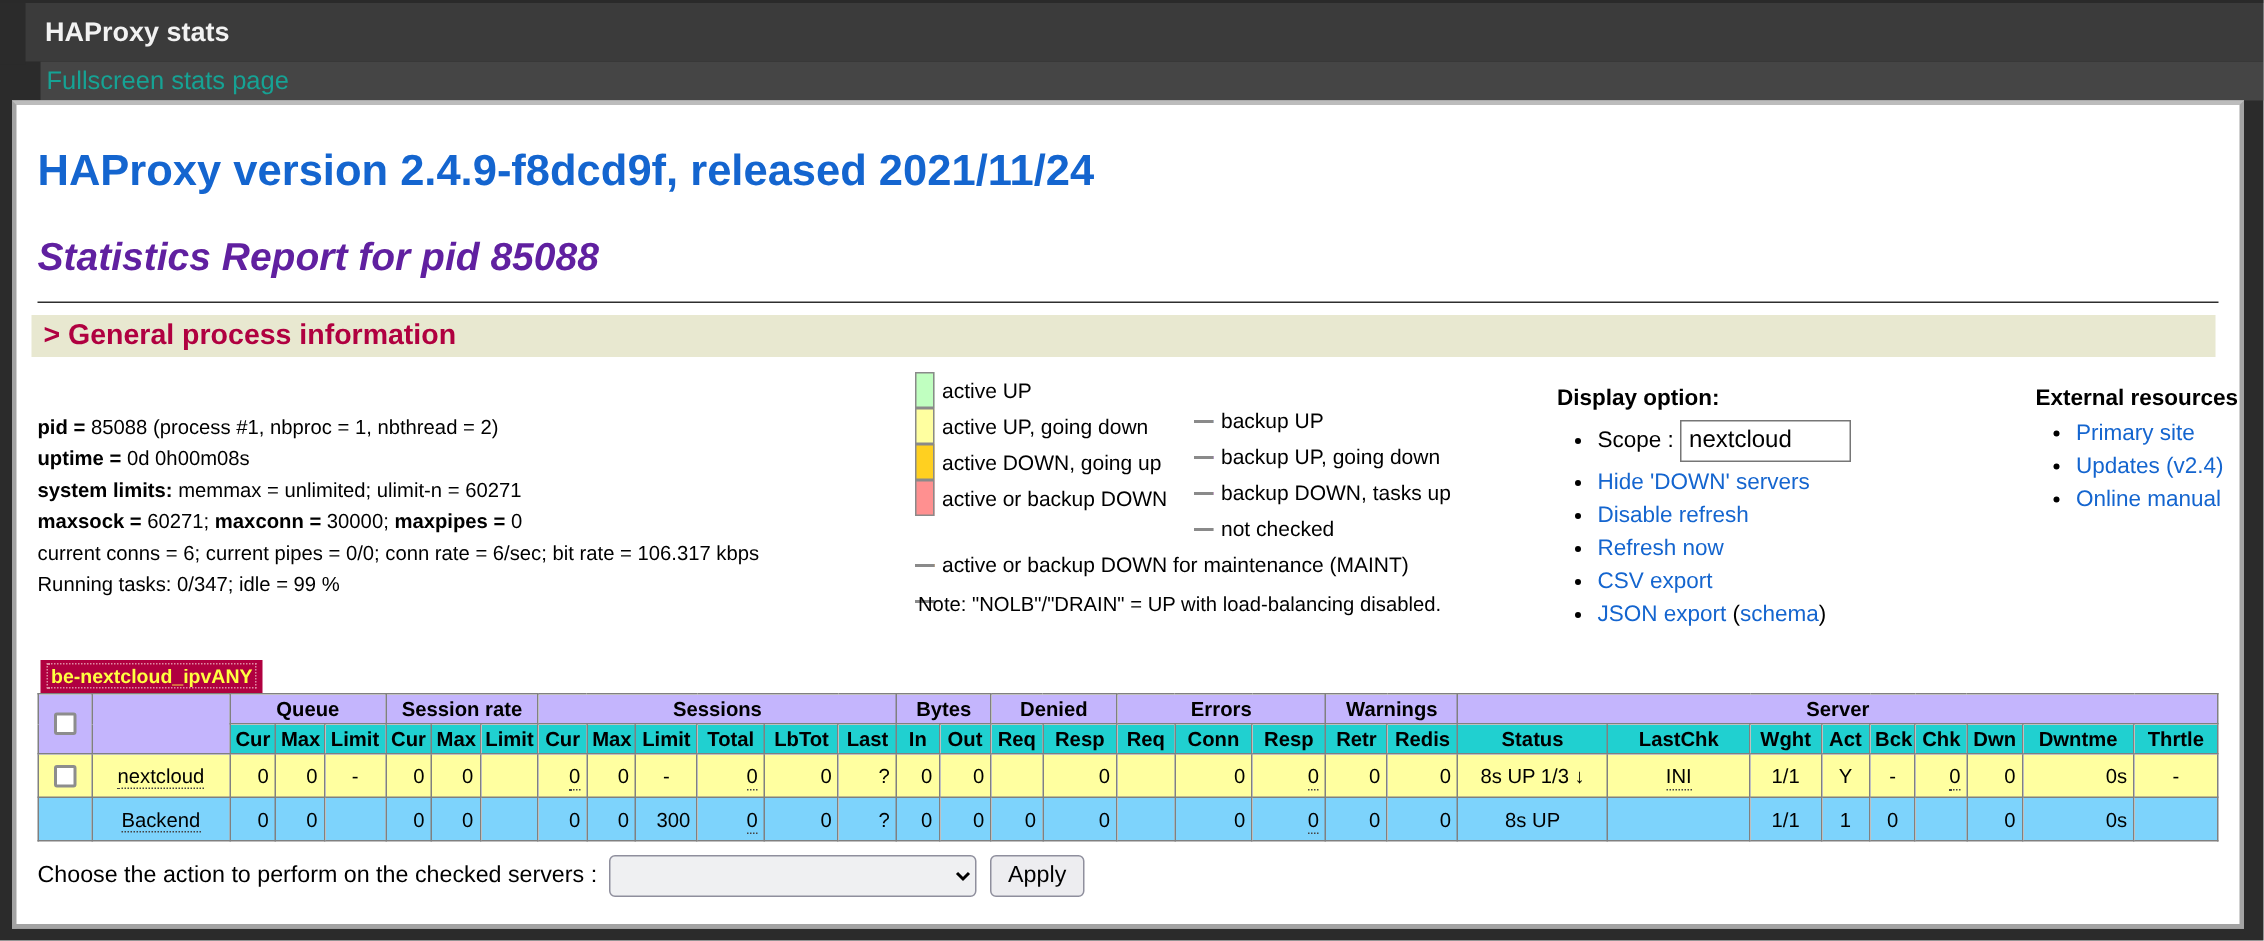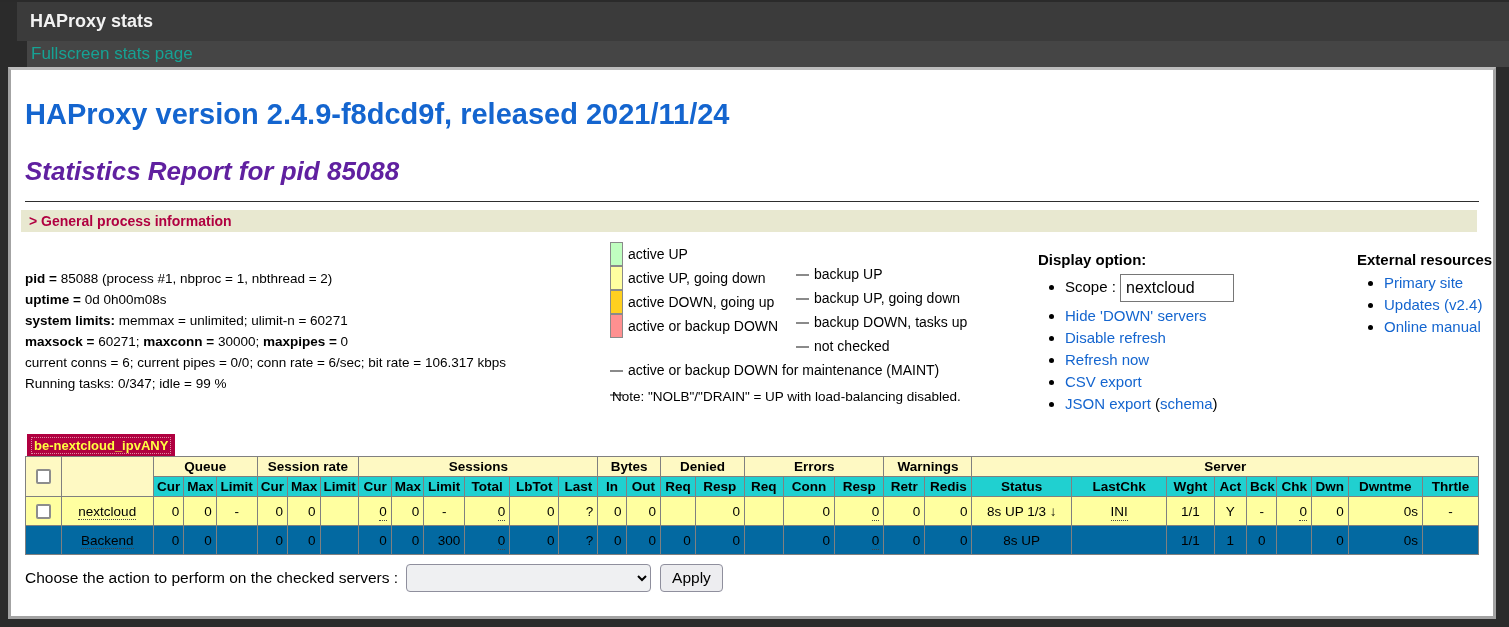--- a/index.html
+++ b/index.html
@@ -26,21 +26,21 @@
   
   .frame {
     margin:0 13px 0 8px; height:552px; box-sizing:border-box;
     background:#ffffff; border:3px solid #a3a3a3; border-top-color:#bcbcbc;
     padding:8px 14px 17px 14px; overflow:hidden;
   }
   .page-h1 { font-size:29px; font-weight:bold; margin:20px 0 0 0; }
   .page-h1 a { color:#1465cf; text-decoration:none; cursor:pointer; }
   .page-h2 { color:#6020a0; font-size:26px; font-style:italic; font-weight:bold; margin:25px 0 14px 0; }
   hr.sep { border:none; border-top:1px solid #2e2e2e; margin:0 0 8px 0; }
-  .section-h3 { font-size:14px; font-weight:bold; padding:3px 8px; margin:0 2px 0 -4px; }
+  .section-h3 { font-size:19px; font-weight:bold; padding:3px 8px; margin:0 2px 0 -4px; }
 
   
   .info-region { position:relative; height:188px; }
   .proc-info { position:absolute; left:0; top:36px; font-size:13.5px; line-height:21px; white-space:nowrap; }
 
   .legend { position:absolute; left:585px; top:10px; font-size:14px; }
   .leg-flexrow { display:flex; height:24px; }
   .leg-item { display:flex; align-items:center; width:186px; white-space:nowrap; }
   .leg-item.wide { width:auto;margin-top:32px; }
   .swatch { width:13px; align-self:stretch; flex:none; border:1px solid #8a8a8a; box-sizing:border-box; margin-right:5px; }
@@ -229,21 +229,21 @@
           <col style="width:91px">
           <col style="width:45px">
           <col style="width:31px">
           <col style="width:29px">
           <col style="width:33px">
           <col style="width:35px">
           <col style="width:71px">
           <col style="width:53px">
       </colgroup>
       <thead>
-        <tr style="background: #fef9c3;">
+        <tr style="background: #c4b5fd;">
           <th rowspan="2"><input type="checkbox" style=""></th>
           <th rowspan="2"></th>
           <th colspan="3">Queue</th>
           <th colspan="3">Session rate</th>
           <th colspan="6">Sessions</th>
           <th colspan="2">Bytes</th>
           <th colspan="2">Denied</th>
           <th colspan="3">Errors</th>
           <th colspan="2">Warnings</th>
           <th colspan="9">Server</th>
@@ -309,21 +309,21 @@
           <td class="c">8s UP 1/3 ↓</td>
           <td class="c"><span class="dotted">INI</span></td>
           <td class="c">1/1</td>
           <td class="c">Y</td>
           <td class="c">-</td>
           <td><span class="dotted">0</span></td>
           <td>0</td>
           <td>0s</td>
           <td class="c">-</td>
         </tr>
-        <tr style="background: #0369a1;">
+        <tr style="background: #7dd3fc;">
           <td class="c"></td>
           <td class="c"><a class="namelink">Backend</a></td>
           <td>0</td>
           <td>0</td>
           <td></td>
           <td>0</td>
           <td>0</td>
           <td></td>
           <td>0</td>
           <td>0</td>

